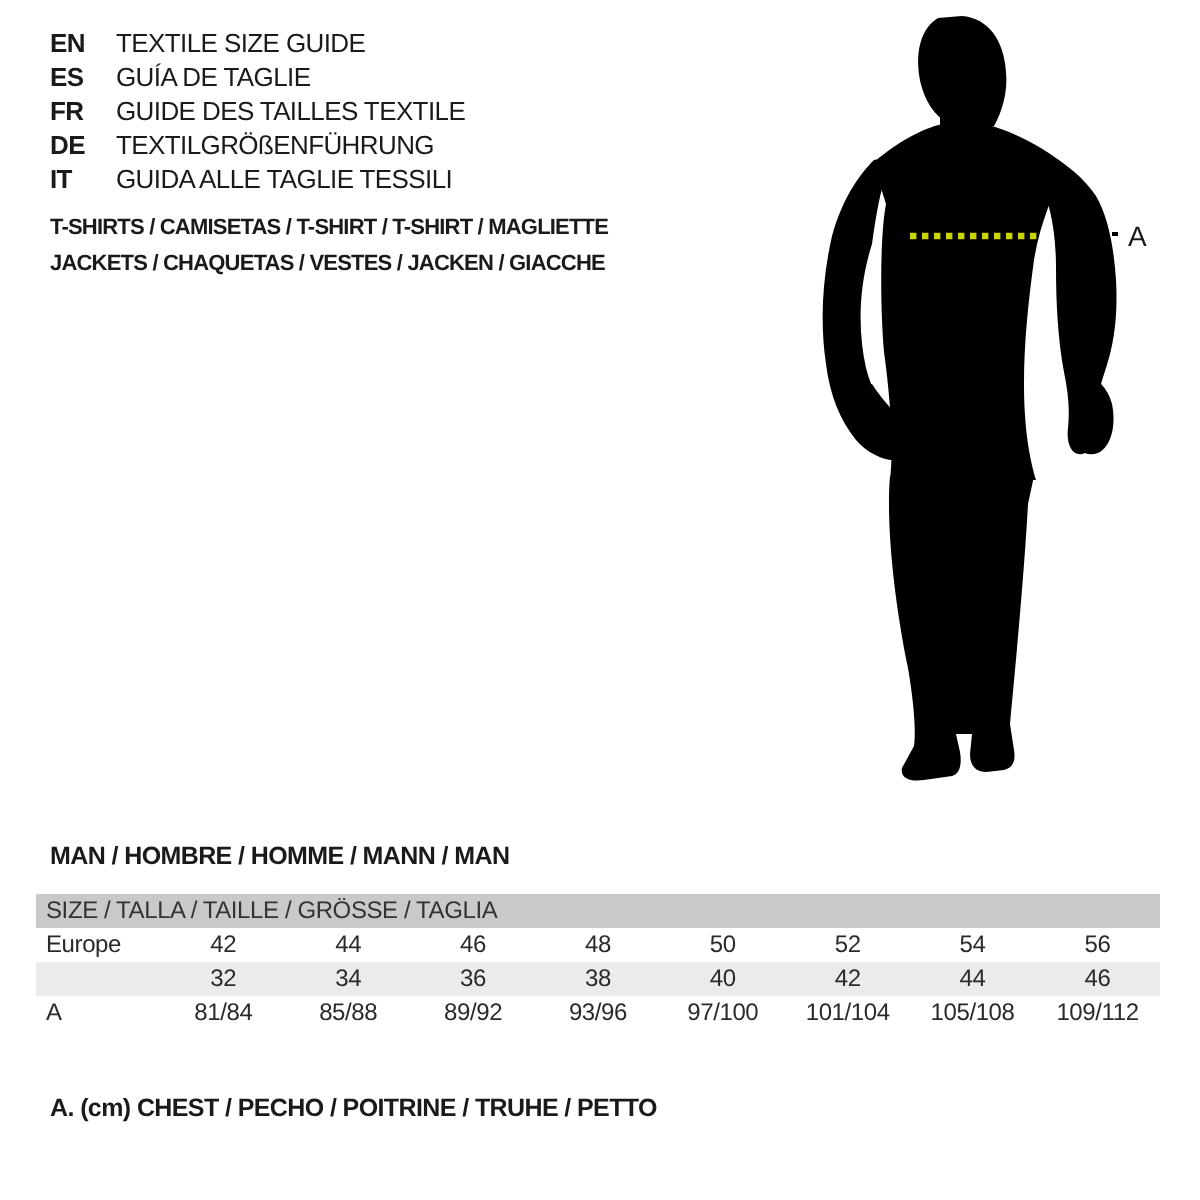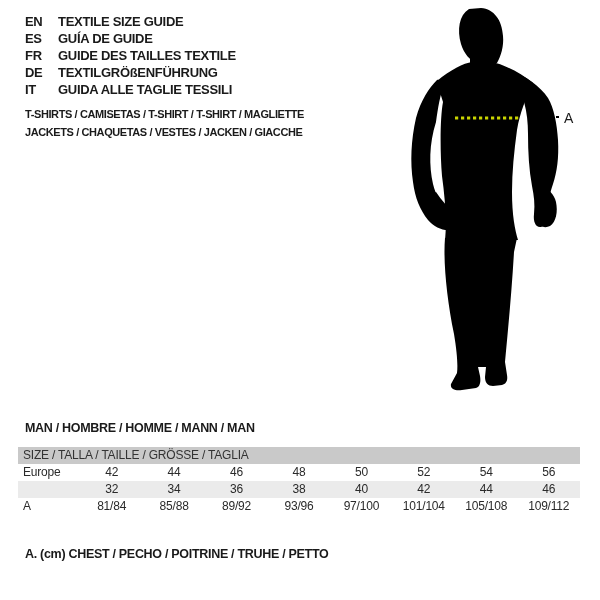--- a/index.html
+++ b/index.html
@@ -4,21 +4,21 @@
 <style>
   html,body{margin:0;padding:0;background:#fff;}
   .canvas{
     position:relative;width:600px;height:600px;background:#ffffff;overflow:hidden;
     font-family:"Liberation Sans","DejaVu Sans",sans-serif;color:#1a1a1a;
   }
   
   .lang-block{position:absolute;top:13px;left:25px;}
   .lang-row{display:flex;height:17px;line-height:17px;}
   .lang-code{width:33px;font-size:13px;font-weight:700;letter-spacing:-0.3px;}
-  .lang-label{font-size:13px;font-weight:700;letter-spacing:-0.3px;white-space:nowrap;}
+  .lang-label{font-size:13px;font-weight:400;letter-spacing:-0.3px;white-space:nowrap;}
   
   .category-block{position:absolute;top:105px;left:25px;}
   .category-line{font-size:11px;font-weight:700;letter-spacing:-0.4px;line-height:18px;white-space:nowrap;}
   
   .figure-svg{position:absolute;top:0;left:0;pointer-events:none;}
   .measure-a{font-family:"Liberation Sans","DejaVu Sans",sans-serif;font-size:14px;fill:#1a1a1a;}
   
   .man-heading{position:absolute;top:421px;left:25px;font-size:12.5px;font-weight:700;letter-spacing:-0.3px;}
   
   .size-table{position:absolute;top:447px;left:18px;width:562px;border-collapse:collapse;table-layout:fixed;}
@@ -35,21 +35,21 @@
 
 <div class="canvas">
 
   <div class="lang-block">
     <div class="lang-row">
       <span class="lang-code">EN</span>
       <span class="lang-label">TEXTILE SIZE GUIDE</span>
     </div>
     <div class="lang-row">
       <span class="lang-code">ES</span>
-      <span class="lang-label">GUÍA DE GUIDE</span>
+      <span class="lang-label">GUÍA DE TAGLIE</span>
     </div>
     <div class="lang-row">
       <span class="lang-code">FR</span>
       <span class="lang-label">GUIDE DES TAILLES TEXTILE</span>
     </div>
     <div class="lang-row">
       <span class="lang-code">DE</span>
       <span class="lang-label">TEXTILGRÖßENFÜHRUNG</span>
     </div>
     <div class="lang-row">

